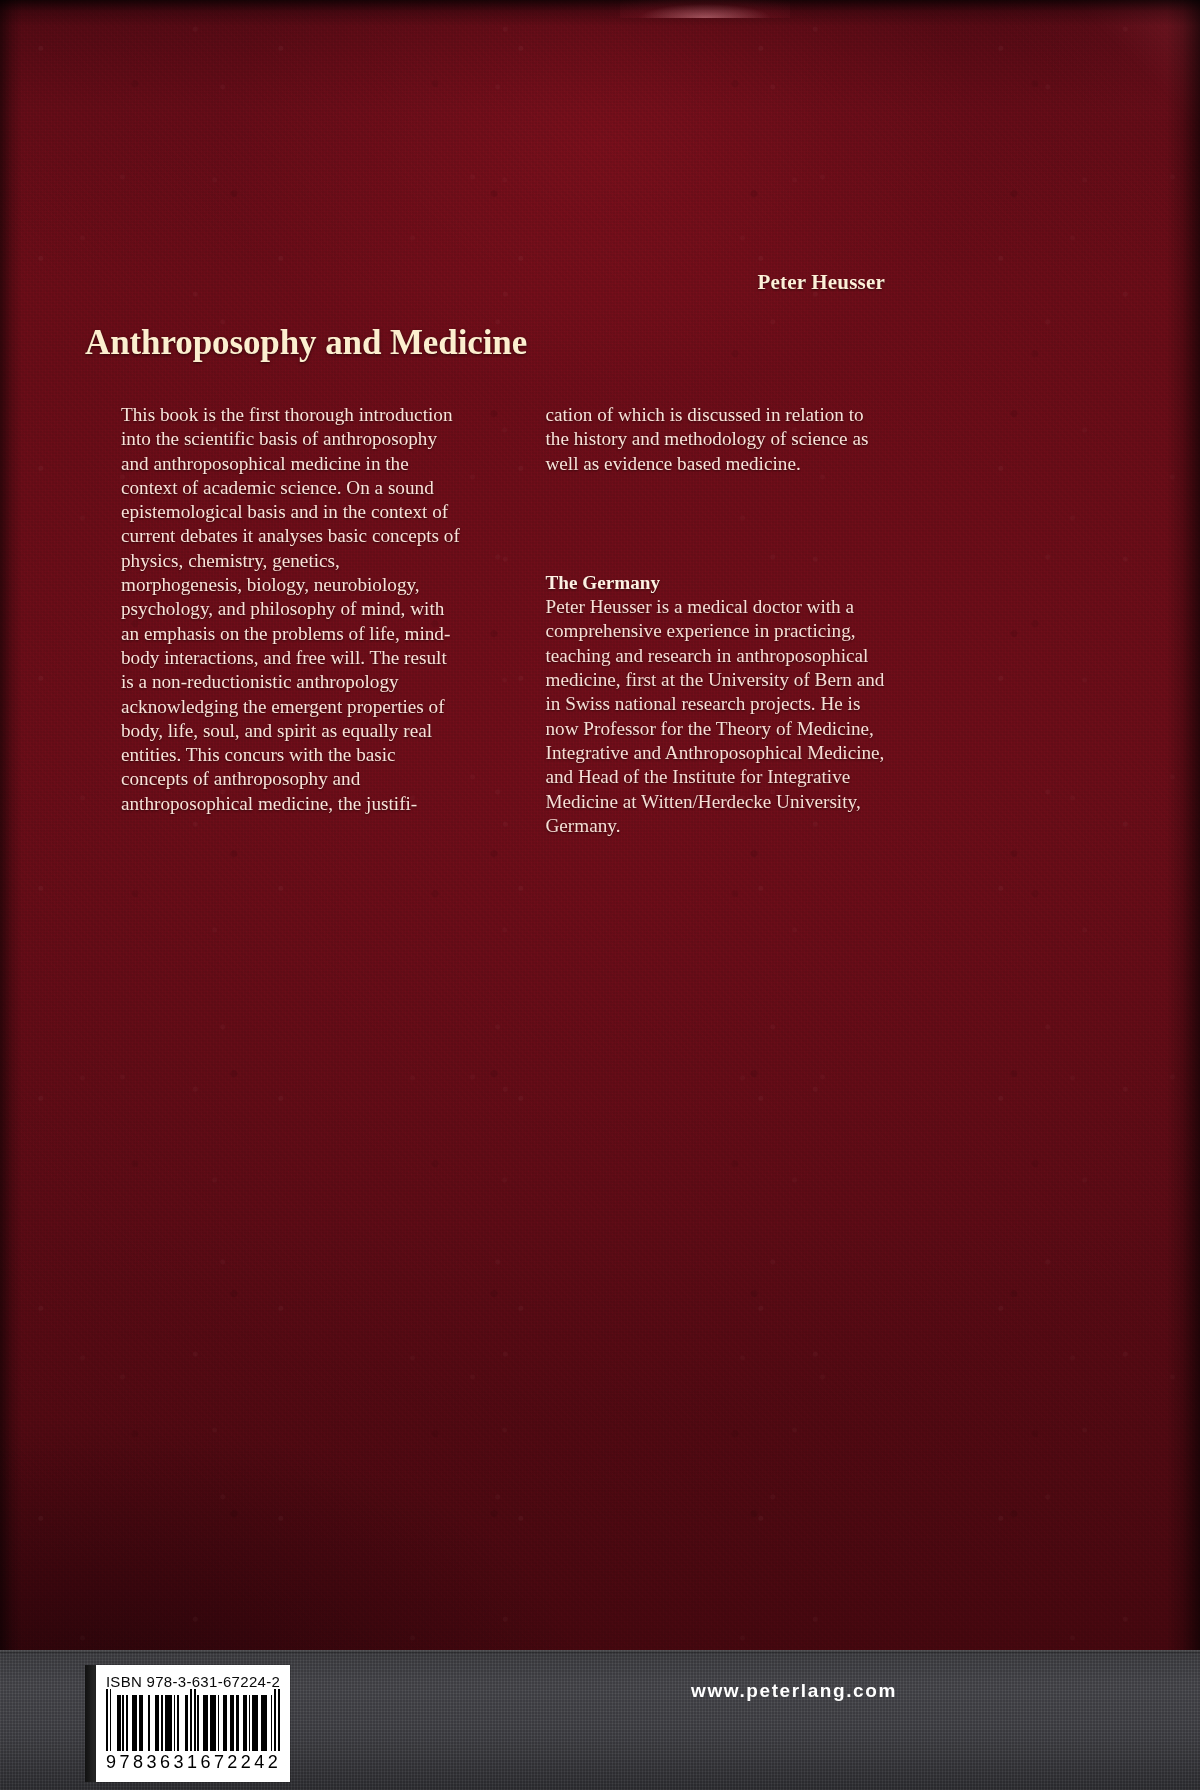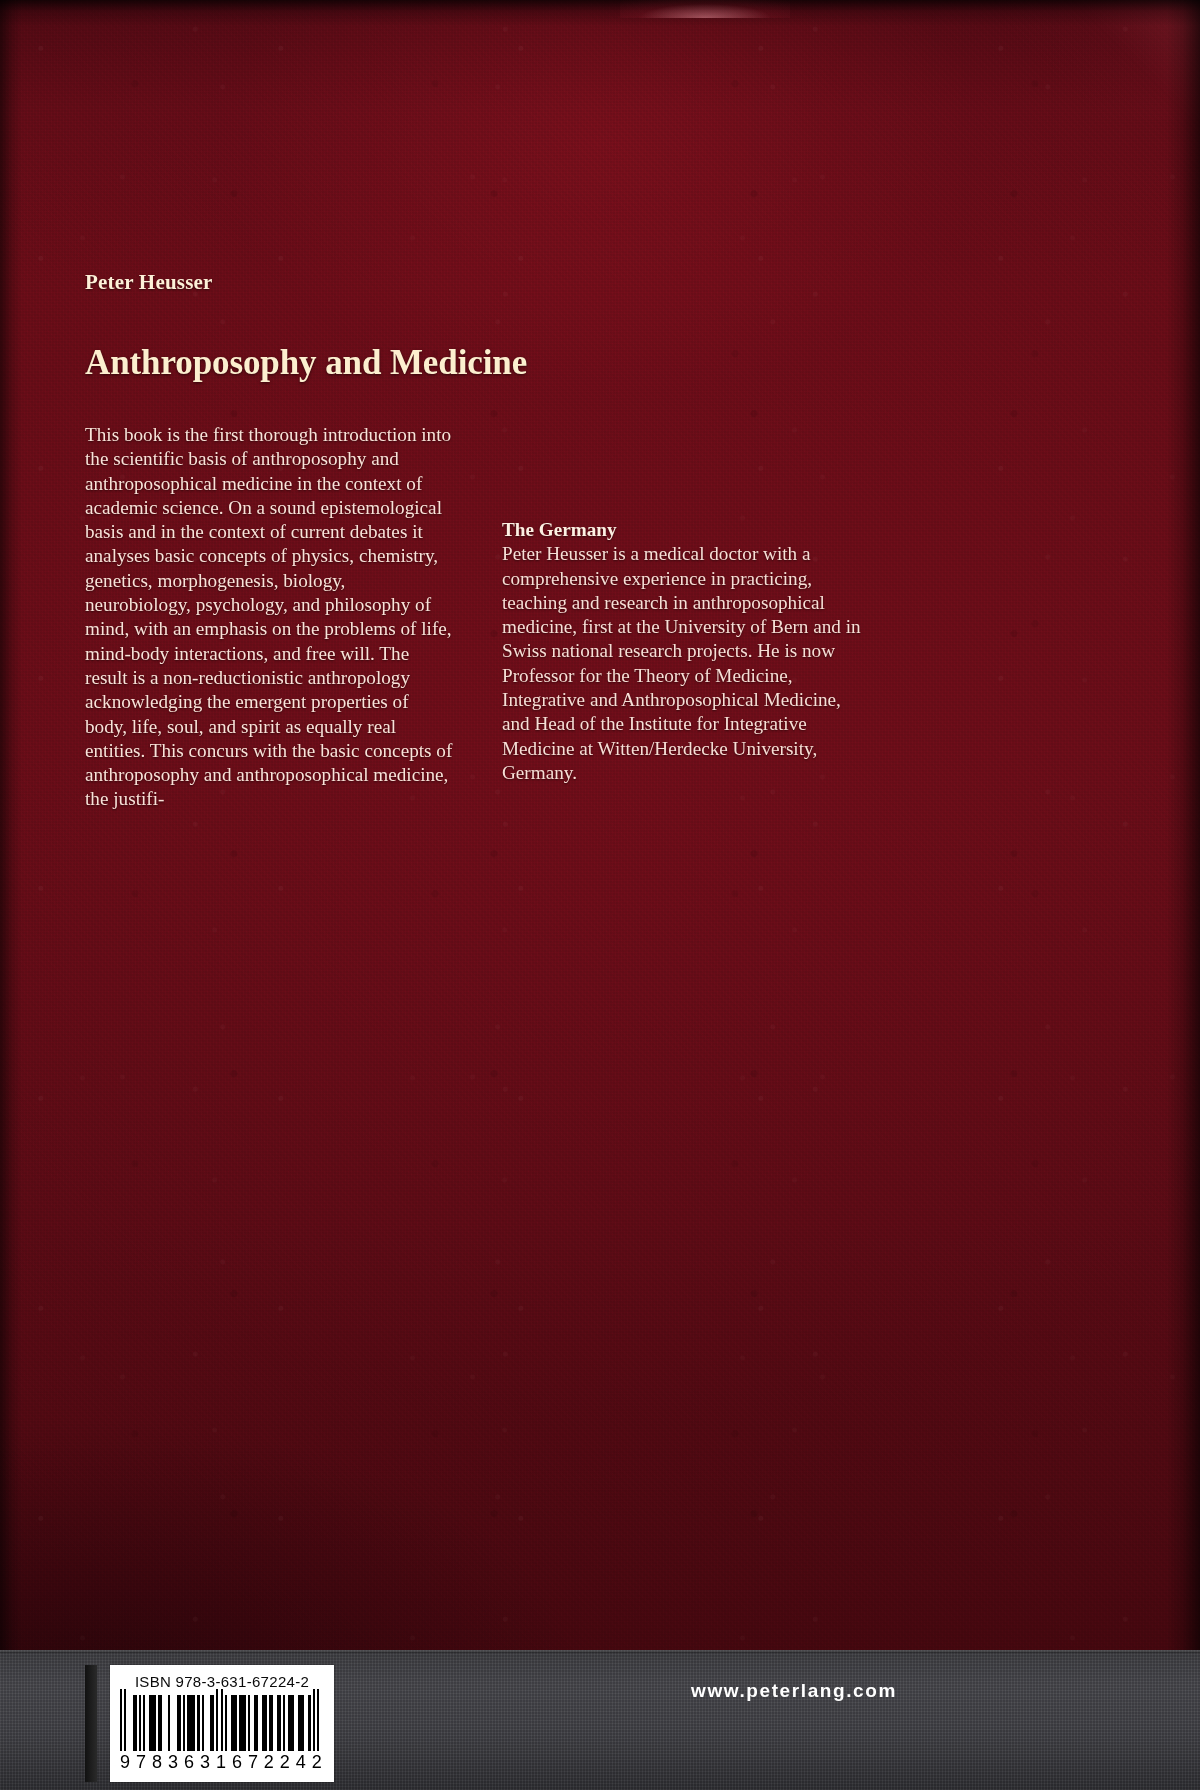--- a/index.html
+++ b/index.html
@@ -101,37 +101,39 @@
     left: 85px;
     top: 270px;
     width: 800px;
     z-index: 6;
   }
   .author-name {
     font-weight: bold;
     font-size: 21px;
     letter-spacing: 0.2px;
     color: #fdf0d8;
-    margin: 0 0 48px 0;
+    margin: 0 0 28px 0;
     text-shadow: 0 1px 2px rgba(0,0,0,0.55);
+    text-align: right;
   }
   .book-title {
     font-weight: bold;
     font-size: 35px;
     letter-spacing: -0.1px;
     color: #fcefcf;
     margin: 0 0 40px 0;
     text-shadow: 0 1px 3px rgba(0,0,0,0.55);
   }
   .columns {
     display: flex;
     gap: 49px;
   }
   .col {
     width: 368px;
+    margin-left: 36px;
   }
   .col p {
     margin: 0;
     font-size: 19.2px;
     line-height: 24.3px;
     color: #f7dfd6;
     text-shadow: 0 1px 2px rgba(0,0,0,0.5);
   }
   .col p.blurb { color: #f9e3d9; }
   .author-head {
@@ -180,23 +182,23 @@
   .publisher-url-inner {
     position: absolute;
     left: 691px;
     top: 0;
     white-space: nowrap;
   }
 
   
   .barcode-box {
     position: absolute;
-    left: 110px;
+    left: 96px;
     bottom: 8px;
-    width: 224px;
+    width: 194px;
     height: 117px;
     background: #ffffff;
     z-index: 9;
     box-shadow: 0 0 2px rgba(0,0,0,0.4);
   }
   .isbn-text {
     font-family: "Liberation Sans", "DejaVu Sans", sans-serif;
     font-size: 15px;
     color: #0a0a0a;
     letter-spacing: 0.3px;
@@ -254,20 +256,21 @@
 
     <div class="book-title">Anthroposophy and Medicine</div>
 
     <div class="columns">
 
       <div class="col">
         <p class="blurb">This book is the first thorough introduction into the scientific basis of anthroposophy and anthroposophical medicine in the context of academic science. On a sound epistemological basis and in the context of current debates it analyses basic concepts of physics, chemistry, genetics, morphogenesis, biology, neurobiology, psychology, and philosophy of mind, with an emphasis on the problems of life, mind-body interactions, and free will. The result is a non-reductionistic anthropology acknowledging the emergent properties of body, life, soul, and spirit as equally real entities. This concurs with the basic concepts of anthroposophy and anthroposophical medicine, the justifi-</p>
       </div>
 
       <div class="col">
+        <p class="blurb">cation of which is discussed in relation to the history and methodology of science as well as evidence based medicine.</p>
         <div class="spacer-author"></div>
         <div class="author-head">The Germany</div>
         <p>Peter Heusser is a medical doctor with a comprehensive experience in practicing, teaching and research in anthroposophical medicine, first at the University of Bern and in Swiss national research projects. He is now Professor for the Theory of Medicine, Integrative and Anthroposophical Medicine, and Head of the Institute for Integrative Medicine at Witten/Herdecke University, Germany.</p>
       </div>
 
     </div>
   </div>
 
   <div class="bottom-band">
     <div class="band-topline"></div>

